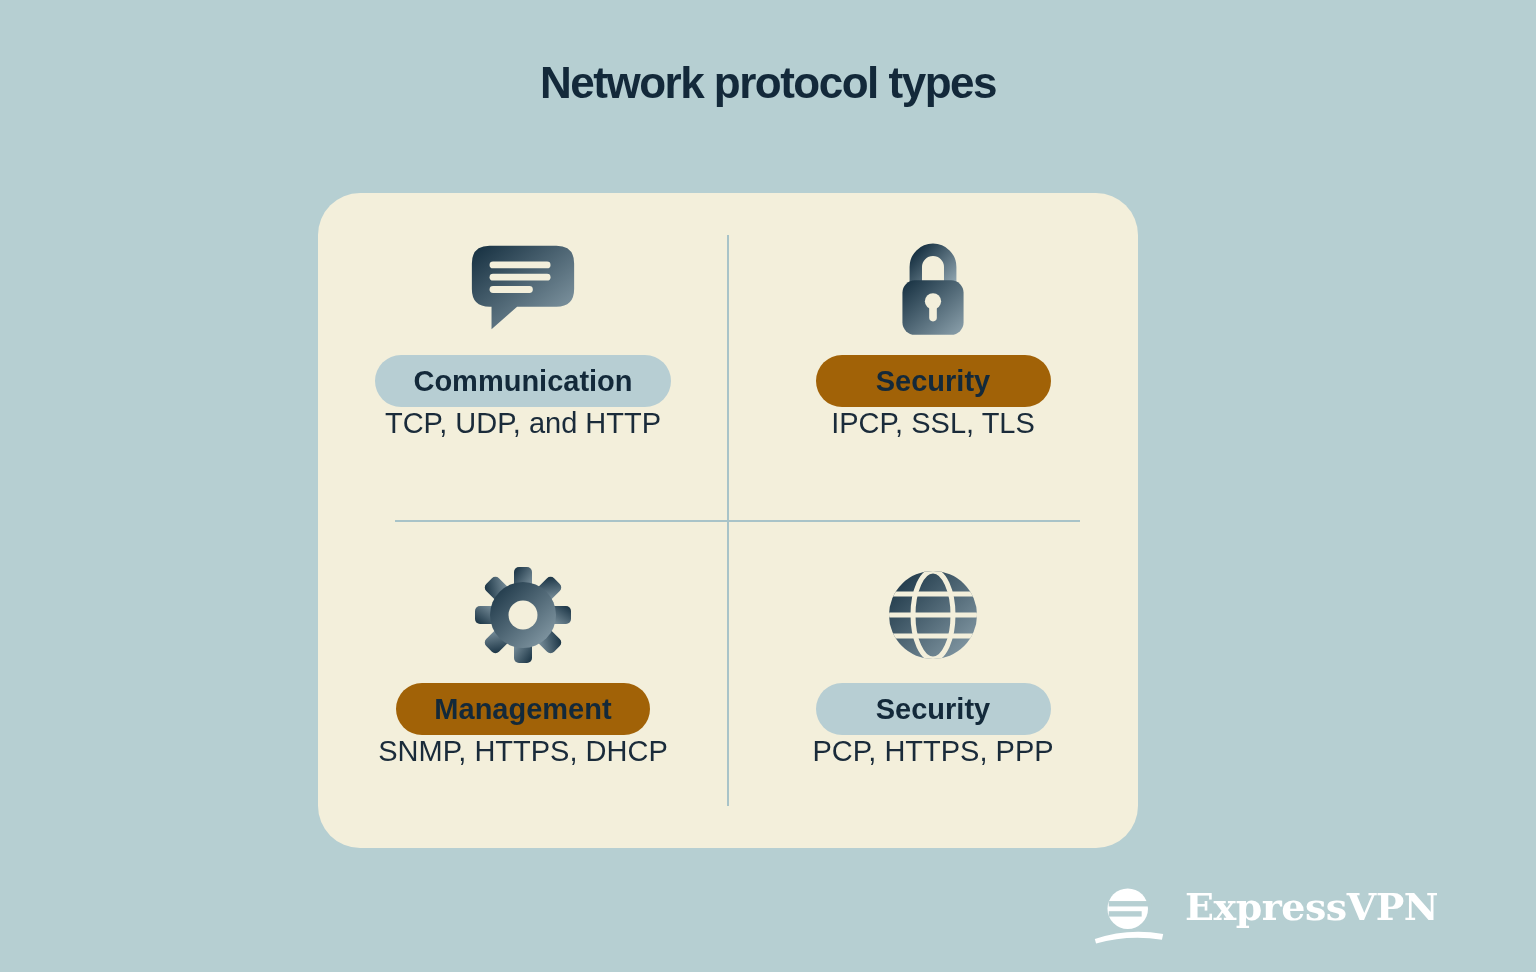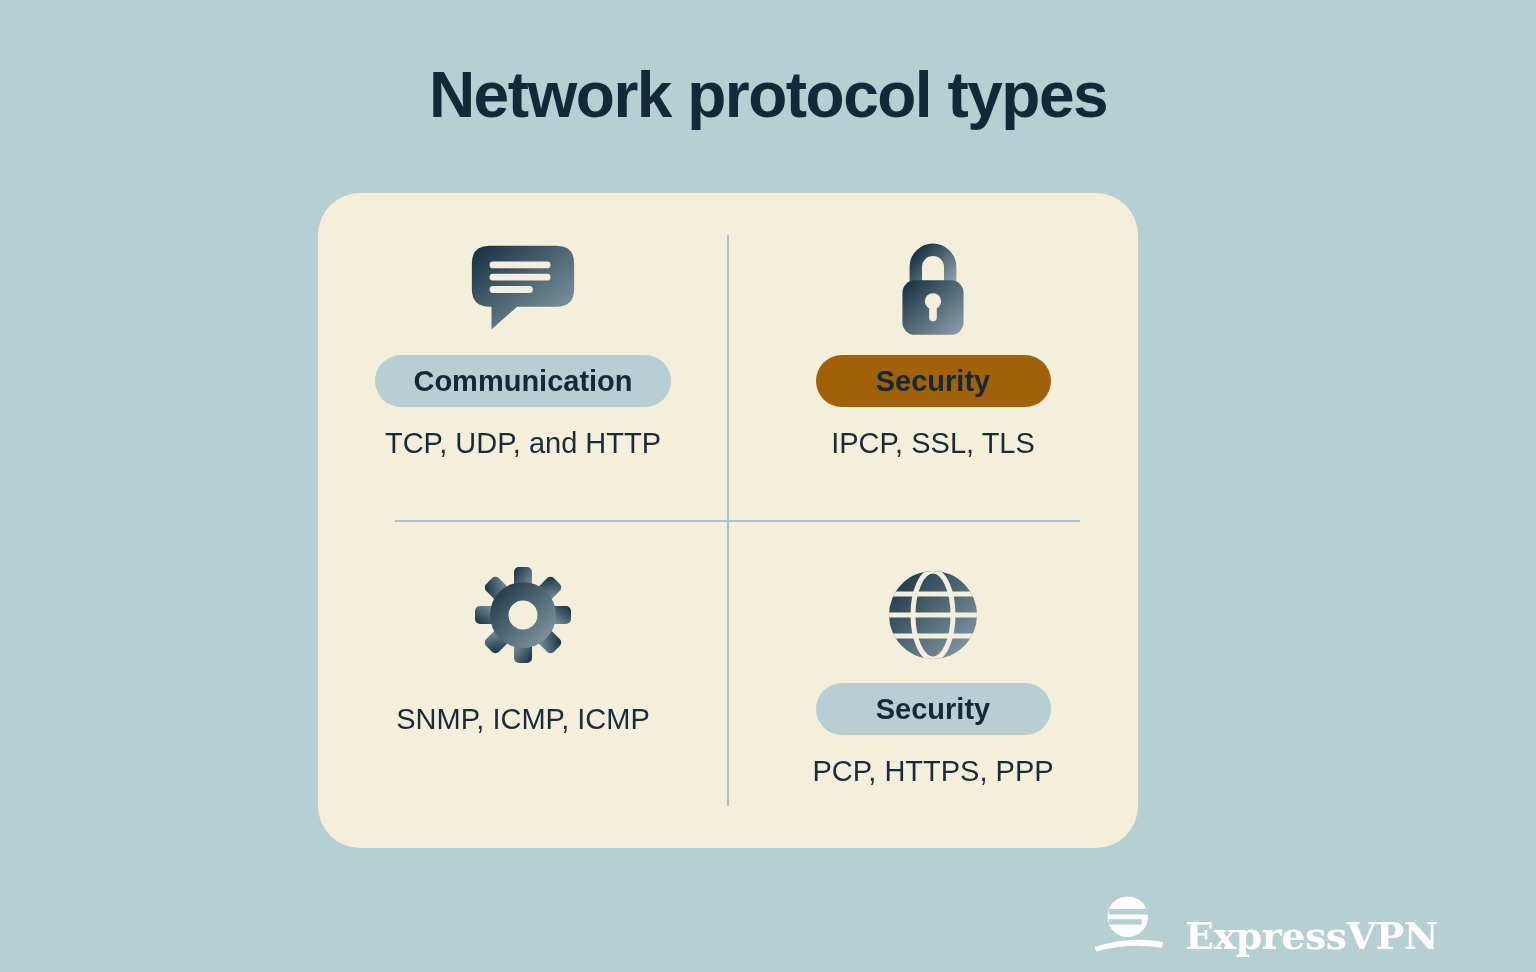--- a/index.html
+++ b/index.html
@@ -14,21 +14,21 @@
     overflow: hidden;
     font-family: "Liberation Sans", sans-serif;
     color: #13293a;
   }
   .title {
     position: absolute;
     top: 58px;
     left: 0;
     width: 100%;
     text-align: center;
-    font-size: 64px;
+    font-size: 44px;
     font-weight: 800;
     letter-spacing: -1.5px;
     color: #13293a;
     margin: 0;
   }
   .card {
     position: absolute;
     left: 318px;
     top: 193px;
     width: 820px;
@@ -77,31 +77,30 @@
     font-size: 29px;
     font-weight: 700;
     color: #13293a;
     min-width: 235px;
     text-align: center;
     box-sizing: border-box;
   }
   .pill-blue { background: #b7ced3; }
   .pill-orange { background: #a16207; }
   .protocols {
-    margin-top: 20px;
     font-size: 29px;
     font-weight: 400;
     color: #1a2b3a;
   }
   .logo {
     position: absolute;
     right: 98px;
-    bottom: 14px;
+    bottom: 22px;
     display: flex;
-    align-items: flex-end;
+    align-items: flex-start;
     gap: 18px;
   }
   .logo-text {
     color: #ffffff;
     font-family: "DejaVu Serif", "Liberation Serif", serif;
     font-size: 38px;
     font-weight: 600;
     letter-spacing: -0.5px;
   }
 </style>
@@ -168,21 +167,22 @@
           <rect x="43" y="4" width="18" height="26" rx="5" transform="rotate(135 52 52)"></rect>
           <rect x="43" y="4" width="18" height="26" rx="5" transform="rotate(180 52 52)"></rect>
           <rect x="43" y="4" width="18" height="26" rx="5" transform="rotate(225 52 52)"></rect>
           <rect x="43" y="4" width="18" height="26" rx="5" transform="rotate(270 52 52)"></rect>
           <rect x="43" y="4" width="18" height="26" rx="5" transform="rotate(315 52 52)"></rect>
           <circle cx="52" cy="52" r="33"></circle>
         </g>
         <circle cx="52" cy="52" r="14.5" fill="#f3efdb"></circle>
       </svg>
     </span>
-    <div class="protocols">SNMP, ICMP, ICMP</div>
+    <div class="pill pill-orange">Management</div>
+    <div class="protocols">SNMP, HTTPS, DHCP</div>
   </div>
 
   <div class="quad">
     <span class="icon-box">
       <svg width="96" height="96" viewBox="0 0 96 96">
         <defs>
           <linearGradient id="gradGlobe" x1="0%" y1="0%" x2="100%" y2="100%">
             <stop offset="0%" stop-color="#142e3f"></stop>
               <stop offset="100%" stop-color="#8da2ad"></stop>
           </linearGradient>

